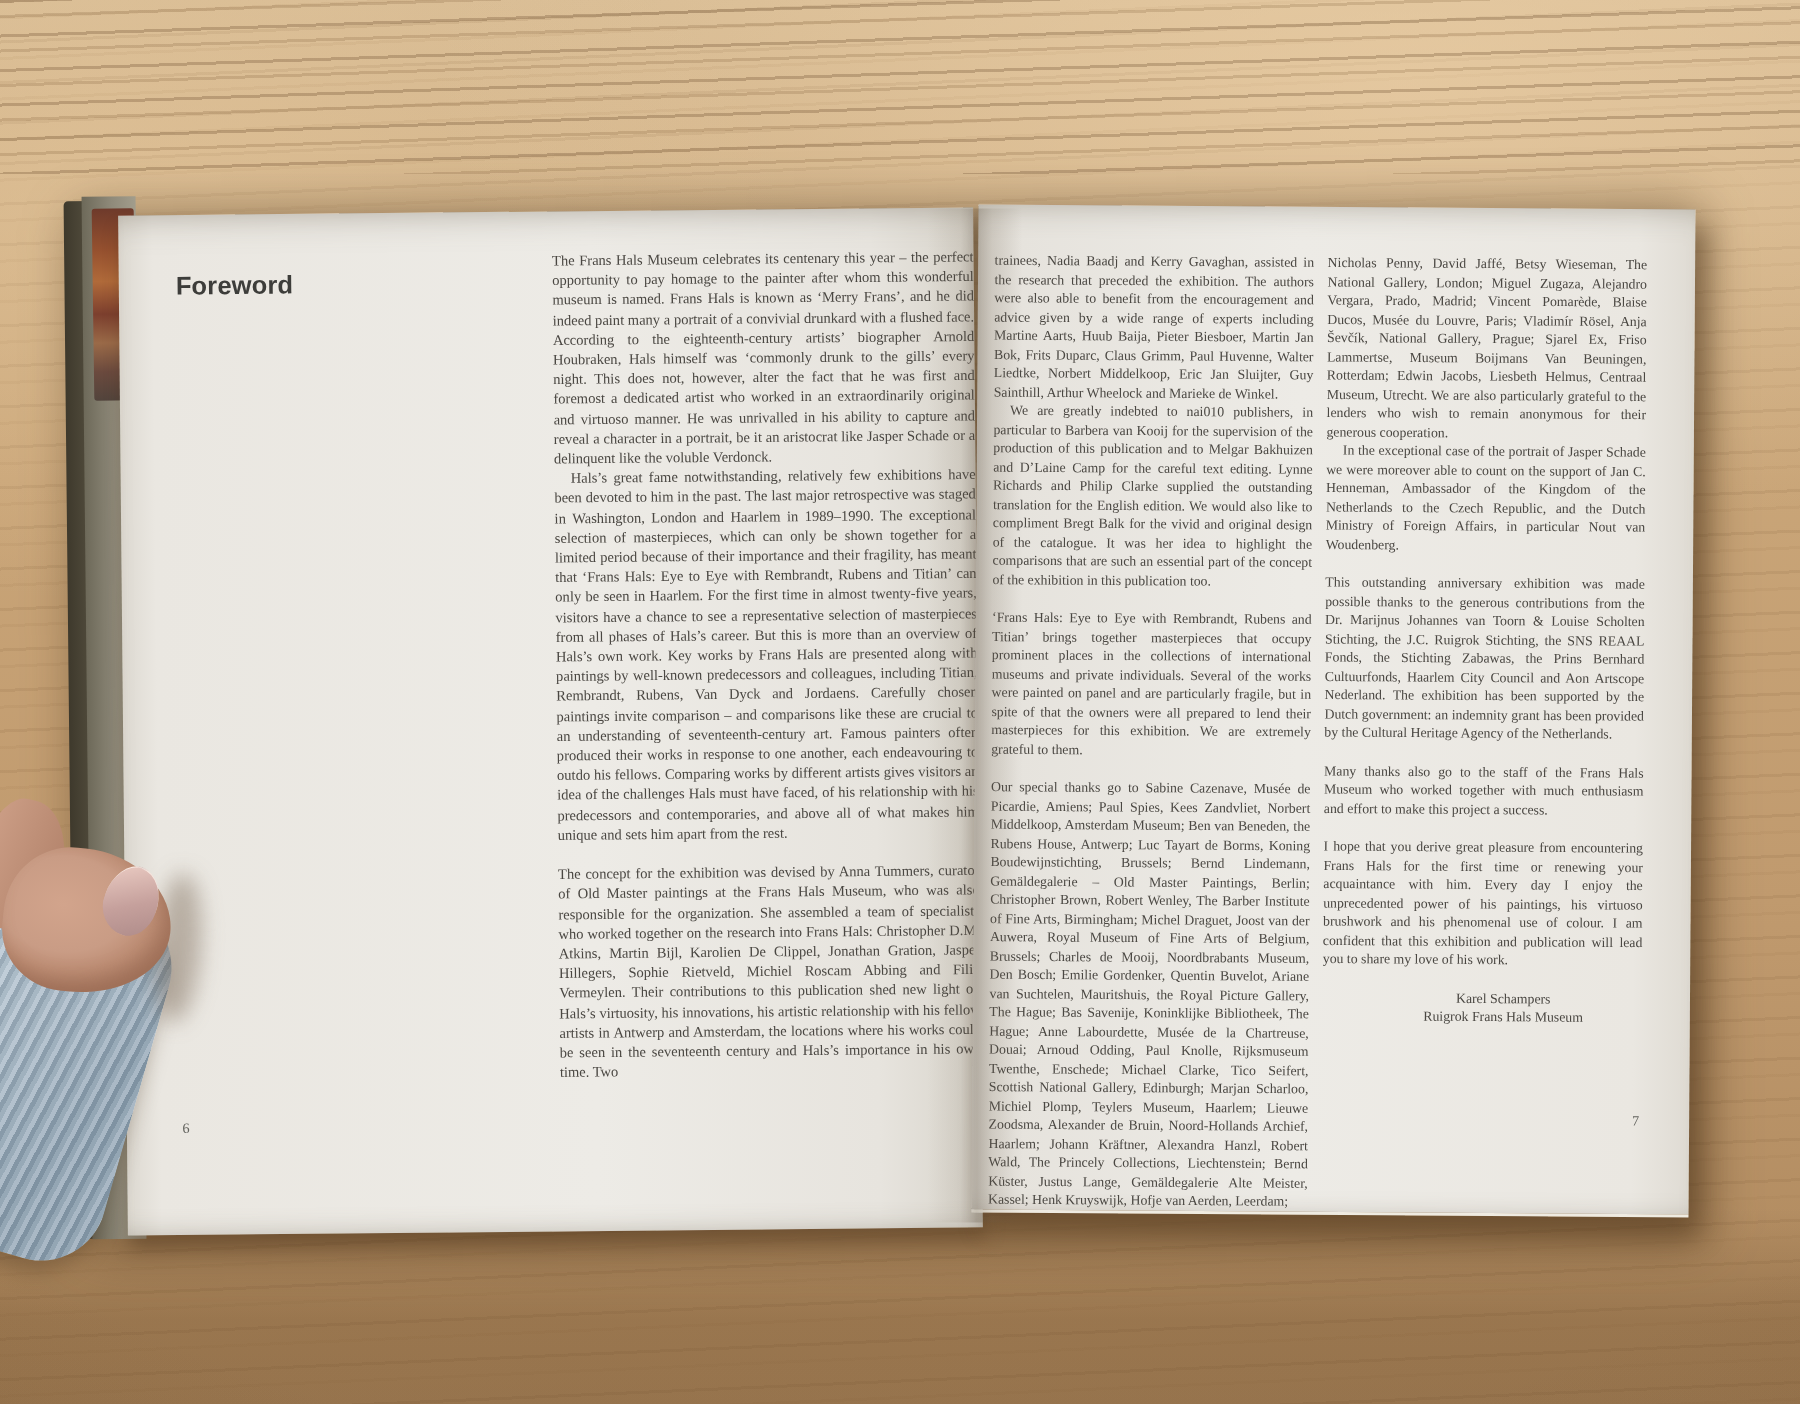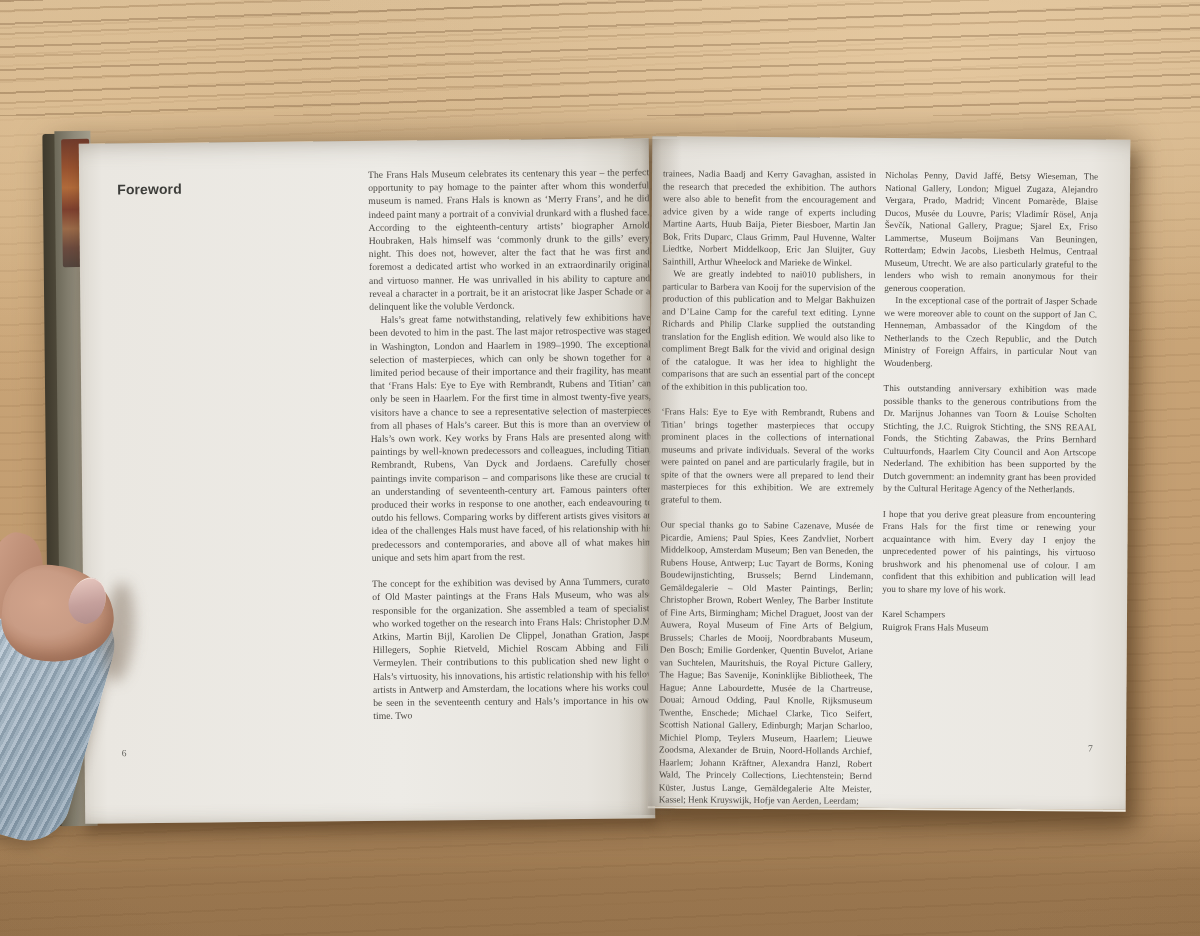--- a/index.html
+++ b/index.html
@@ -45,30 +45,30 @@
     border-bottom:2px solid #efebe1;
     box-shadow:inset 0 16px 20px -16px rgba(118,108,92,0.45),
                inset 0 -12px 16px -16px rgba(118,108,92,0.4),
                8px 13px 16px rgba(70,45,20,0.4);}
   .gutter{position:absolute;left:618px;top:139px;width:64px;height:676px;z-index:4;
     background:linear-gradient(90deg, transparent 0%, rgba(110,95,75,0.10) 35%,
       rgba(88,74,57,0.26) 52%, rgba(110,95,75,0.12) 68%, transparent 100%);}
 
   
   .foreword{position:absolute;left:38px;top:38px;
-    font-family:"Liberation Sans",sans-serif;font-size:14px;font-weight:700;
+    font-family:"Liberation Sans",sans-serif;font-size:17px;font-weight:700;
     color:var(--heading_ink);letter-spacing:.1px;}
   .col{position:absolute;color:var(--ink);}
   .col-left{left:289px;top:27px;width:281px;font-size:9.7px;line-height:13.2px;}
   .col-r1{left:11px;top:31px;width:213px;font-size:9.2px;line-height:12.5px;}
   .col-r2{left:233px;top:31px;width:213px;font-size:9.2px;line-height:12.5px;}
   .para{margin:0;text-align:justify;}
   .para.indent{text-indent:11px;}
   .para.gap{margin-top:13px;}
-  .para.sig{text-align:left;}
+  .para.sig{text-align:center;margin-left:28px;}
   .pagenum{position:absolute;font-size:9.5px;color:#63635e;}
   .pn-left{left:37px;top:605px;}
   .pn-right{left:440px;top:604px;}
 
   
   .hand{position:absolute;inset:0;z-index:7;}
   .sleeve{position:absolute;left:-34px;top:590px;width:128px;height:248px;
     transform:rotate(16deg);border-radius:34px 48px 44px 28px;
     background:
       linear-gradient(115deg, rgba(255,255,255,0.18), rgba(30,50,70,0.14) 70%),
@@ -114,20 +114,21 @@
     <div class="col col-r1">
         <p class="para">trainees, Nadia Baadj and Kerry Gavaghan, assisted in the research that preceded the exhibition. The authors were also able to benefit from the encouragement and advice given by a wide range of experts including Martine Aarts, Huub Baija, Pieter Biesboer, Martin Jan Bok, Frits Duparc, Claus Grimm, Paul Huvenne, Walter Liedtke, Norbert Middelkoop, Eric Jan Sluijter, Guy Sainthill, Arthur Wheelock and Marieke de Winkel.</p>
         <p class="para indent">We are greatly indebted to nai010 publishers, in particular to Barbera van Kooij for the supervision of the production of this publication and to Melgar Bakhuizen and D’Laine Camp for the careful text editing. Lynne Richards and Philip Clarke supplied the outstanding translation for the English edition. We would also like to compliment Bregt Balk for the vivid and original design of the catalogue. It was her idea to highlight the comparisons that are such an essential part of the concept of the exhibition in this publication too.</p>
         <p class="para gap">‘Frans Hals: Eye to Eye with Rembrandt, Rubens and Titian’ brings together masterpieces that occupy prominent places in the collections of international museums and private individuals. Several of the works were painted on panel and are particularly fragile, but in spite of that the owners were all prepared to lend their masterpieces for this exhibition. We are extremely grateful to them.</p>
         <p class="para gap">Our special thanks go to Sabine Cazenave, Musée de Picardie, Amiens; Paul Spies, Kees Zandvliet, Norbert Middelkoop, Amsterdam Museum; Ben van Beneden, the Rubens House, Antwerp; Luc Tayart de Borms, Koning Boudewijnstichting, Brussels; Bernd Lindemann, Gemäldegalerie – Old Master Paintings, Berlin; Christopher Brown, Robert Wenley, The Barber Institute of Fine Arts, Birmingham; Michel Draguet, Joost van der Auwera, Royal Museum of Fine Arts of Belgium, Brussels; Charles de Mooij, Noordbrabants Museum, Den Bosch; Emilie Gordenker, Quentin Buvelot, Ariane van Suchtelen, Mauritshuis, the Royal Picture Gallery, The Hague; Bas Savenije, Koninklijke Bibliotheek, The Hague; Anne Labourdette, Musée de la Chartreuse, Douai; Arnoud Odding, Paul Knolle, Rijksmuseum Twenthe, Enschede; Michael Clarke, Tico Seifert, Scottish National Gallery, Edinburgh; Marjan Scharloo, Michiel Plomp, Teylers Museum, Haarlem; Lieuwe Zoodsma, Alexander de Bruin, Noord-Hollands Archief, Haarlem; Johann Kräftner, Alexandra Hanzl, Robert Wald, The Princely Collections, Liechtenstein; Bernd Küster, Justus Lange, Gemäldegalerie Alte Meister, Kassel; Henk Kruyswijk, Hofje van Aerden, Leerdam;</p>
       </div>
     <div class="col col-r2">
         <p class="para">Nicholas Penny, David Jaffé, Betsy Wieseman, The National Gallery, London; Miguel Zugaza, Alejandro Vergara, Prado, Madrid; Vincent Pomarède, Blaise Ducos, Musée du Louvre, Paris; Vladimír Rösel, Anja Ševčík, National Gallery, Prague; Sjarel Ex, Friso Lammertse, Museum Boijmans Van Beuningen, Rotterdam; Edwin Jacobs, Liesbeth Helmus, Centraal Museum, Utrecht. We are also particularly grateful to the lenders who wish to remain anonymous for their generous cooperation.</p>
         <p class="para indent">In the exceptional case of the portrait of Jasper Schade we were moreover able to count on the support of Jan C. Henneman, Ambassador of the Kingdom of the Netherlands to the Czech Republic, and the Dutch Ministry of Foreign Affairs, in particular Nout van Woudenberg.</p>
         <p class="para gap">This outstanding anniversary exhibition was made possible thanks to the generous contributions from the Dr. Marijnus Johannes van Toorn &amp; Louise Scholten Stichting, the J.C. Ruigrok Stichting, the SNS REAAL Fonds, the Stichting Zabawas, the Prins Bernhard Cultuurfonds, Haarlem City Council and Aon Artscope Nederland. The exhibition has been supported by the Dutch government: an indemnity grant has been provided by the Cultural Heritage Agency of the Netherlands.</p>
+        <p class="para gap">Many thanks also go to the staff of the Frans Hals Museum who worked together with much enthusiasm and effort to make this project a success.</p>
         <p class="para gap">I hope that you derive great pleasure from encountering Frans Hals for the first time or renewing your acquaintance with him. Every day I enjoy the unprecedented power of his paintings, his virtuoso brushwork and his phenomenal use of colour. I am confident that this exhibition and publication will lead you to share my love of his work.</p>
         <p class="para gap sig">Karel Schampers</p>
         <p class="para sig">Ruigrok Frans Hals Museum</p>
       </div>
     <div class="pagenum pn-right">7</div>
   </div>
 
   <div class="gutter"></div>
 
   <div class="hand">

